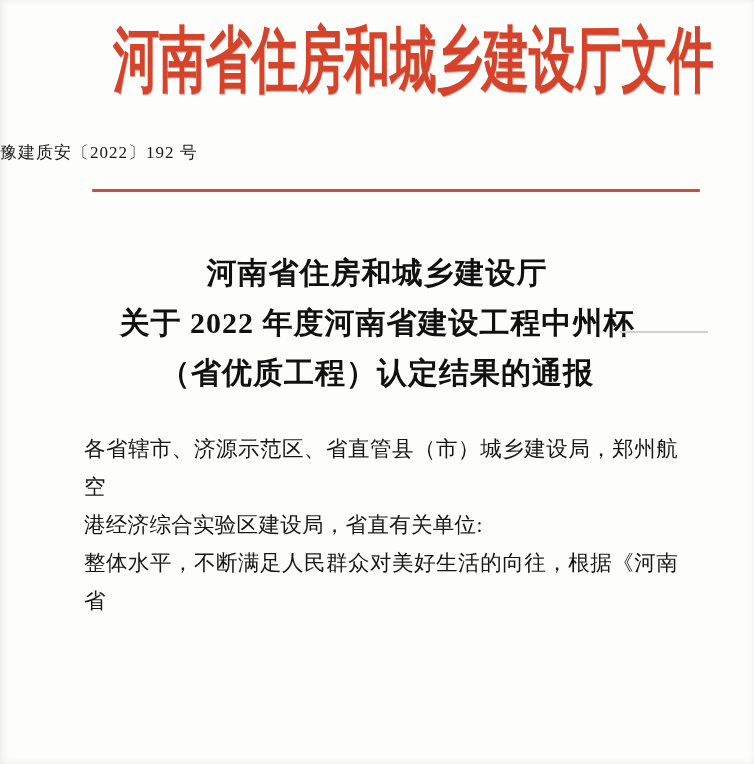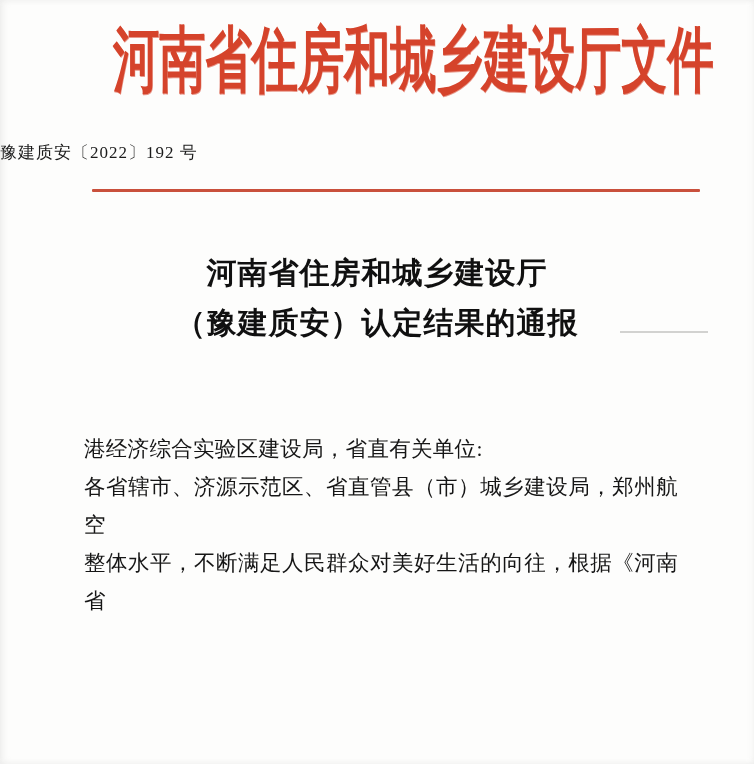--- a/index.html
+++ b/index.html
@@ -164,28 +164,29 @@
 <div class="page">
 
   <div class="header-title">河南省住房和城乡建设厅文件</div>
 
   <div class="doc-number">豫建质安〔2022〕192 号</div>
 
   <div class="red-divider"></div>
 
   <div class="doc-title">
     <div>河南省住房和城乡建设厅</div>
-    <div>（豫建质安）认定结果的通报</div>
+    <div>关于 2022 年度河南省建设工程中州杯</div>
+    <div>（省优质工程）认定结果的通报</div>
   </div>
 
   <div class="artifact-line"></div>
 
   <div class="doc-body">
+    <div class="line fill">各省辖市、济源示范区、省直管县（市）城乡建设局，郑州航空</div>
     <div class="line">港经济综合实验区建设局，省直有关单位:</div>
-    <div class="line fill">各省辖市、济源示范区、省直管县（市）城乡建设局，郑州航空</div>
     <div class="line fill">整体水平，不断满足人民群众对美好生活的向往，根据《河南省</div>
 
   </div>
 
   <div class="watermark">
     <span class="wm-logo"></span>
     <span class="wm-text">腾飞建工集团</span>
   </div>
 
 </div>

